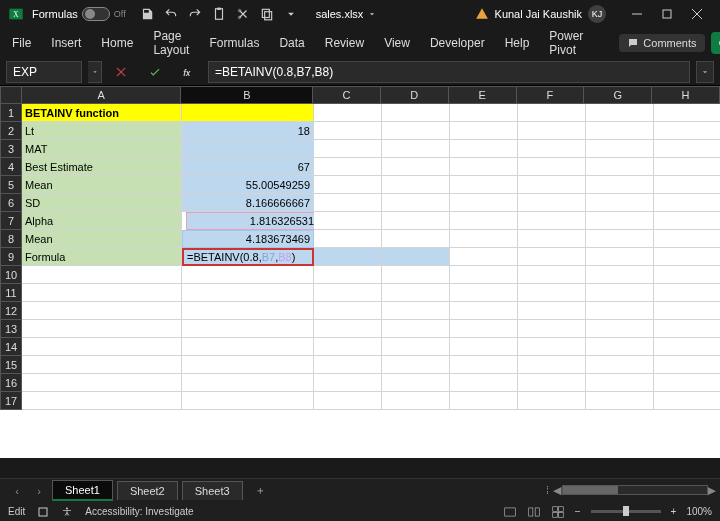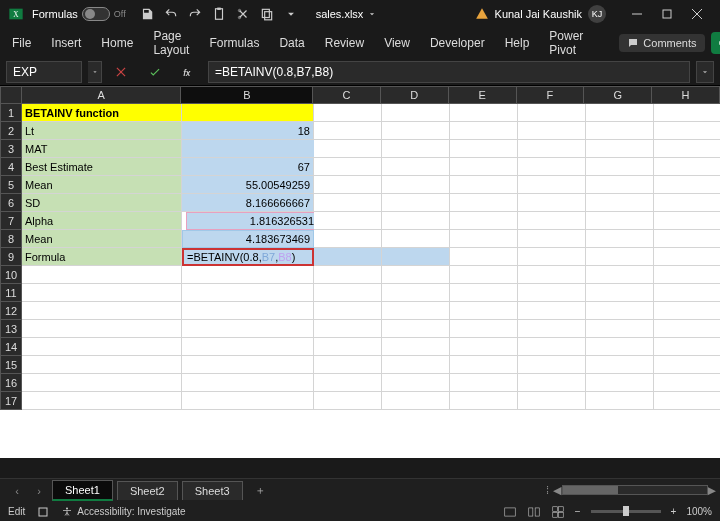--- a/index.html
+++ b/index.html
@@ -390,21 +390,21 @@
           <div class="hscroll-thumb"></div>
         </div>
       <span style="color:#888;">▶</span>
     </div>
   </div>
   <div class="status-row">
     <span>Edit</span>
     <svg width="12" height="12" viewBox="0 0 24 24">
         <rect x="4" y="4" width="16" height="16" fill="none" stroke="#ccc" stroke-width="2"></rect>
       </svg>
-    <span style="display:flex;align-items:center;gap:4px;">
+    <span style="display:flex;align-items:center;gap:12px;">
       <svg width="12" height="12" viewBox="0 0 24 24">
           <circle cx="12" cy="5" r="2" fill="#ccc"></circle>
           <path d="M4 9h16M12 9v10M8 19l4-6 4 6" stroke="#ccc" fill="none" stroke-width="1.5"></path>
         </svg>
       <span>Accessibility: Investigate</span>
     </span>
     <div class="status-right">
       <svg width="14" height="14" viewBox="0 0 24 24">
           <rect x="3" y="5" width="18" height="14" fill="none" stroke="#ccc"></rect>
         </svg>

